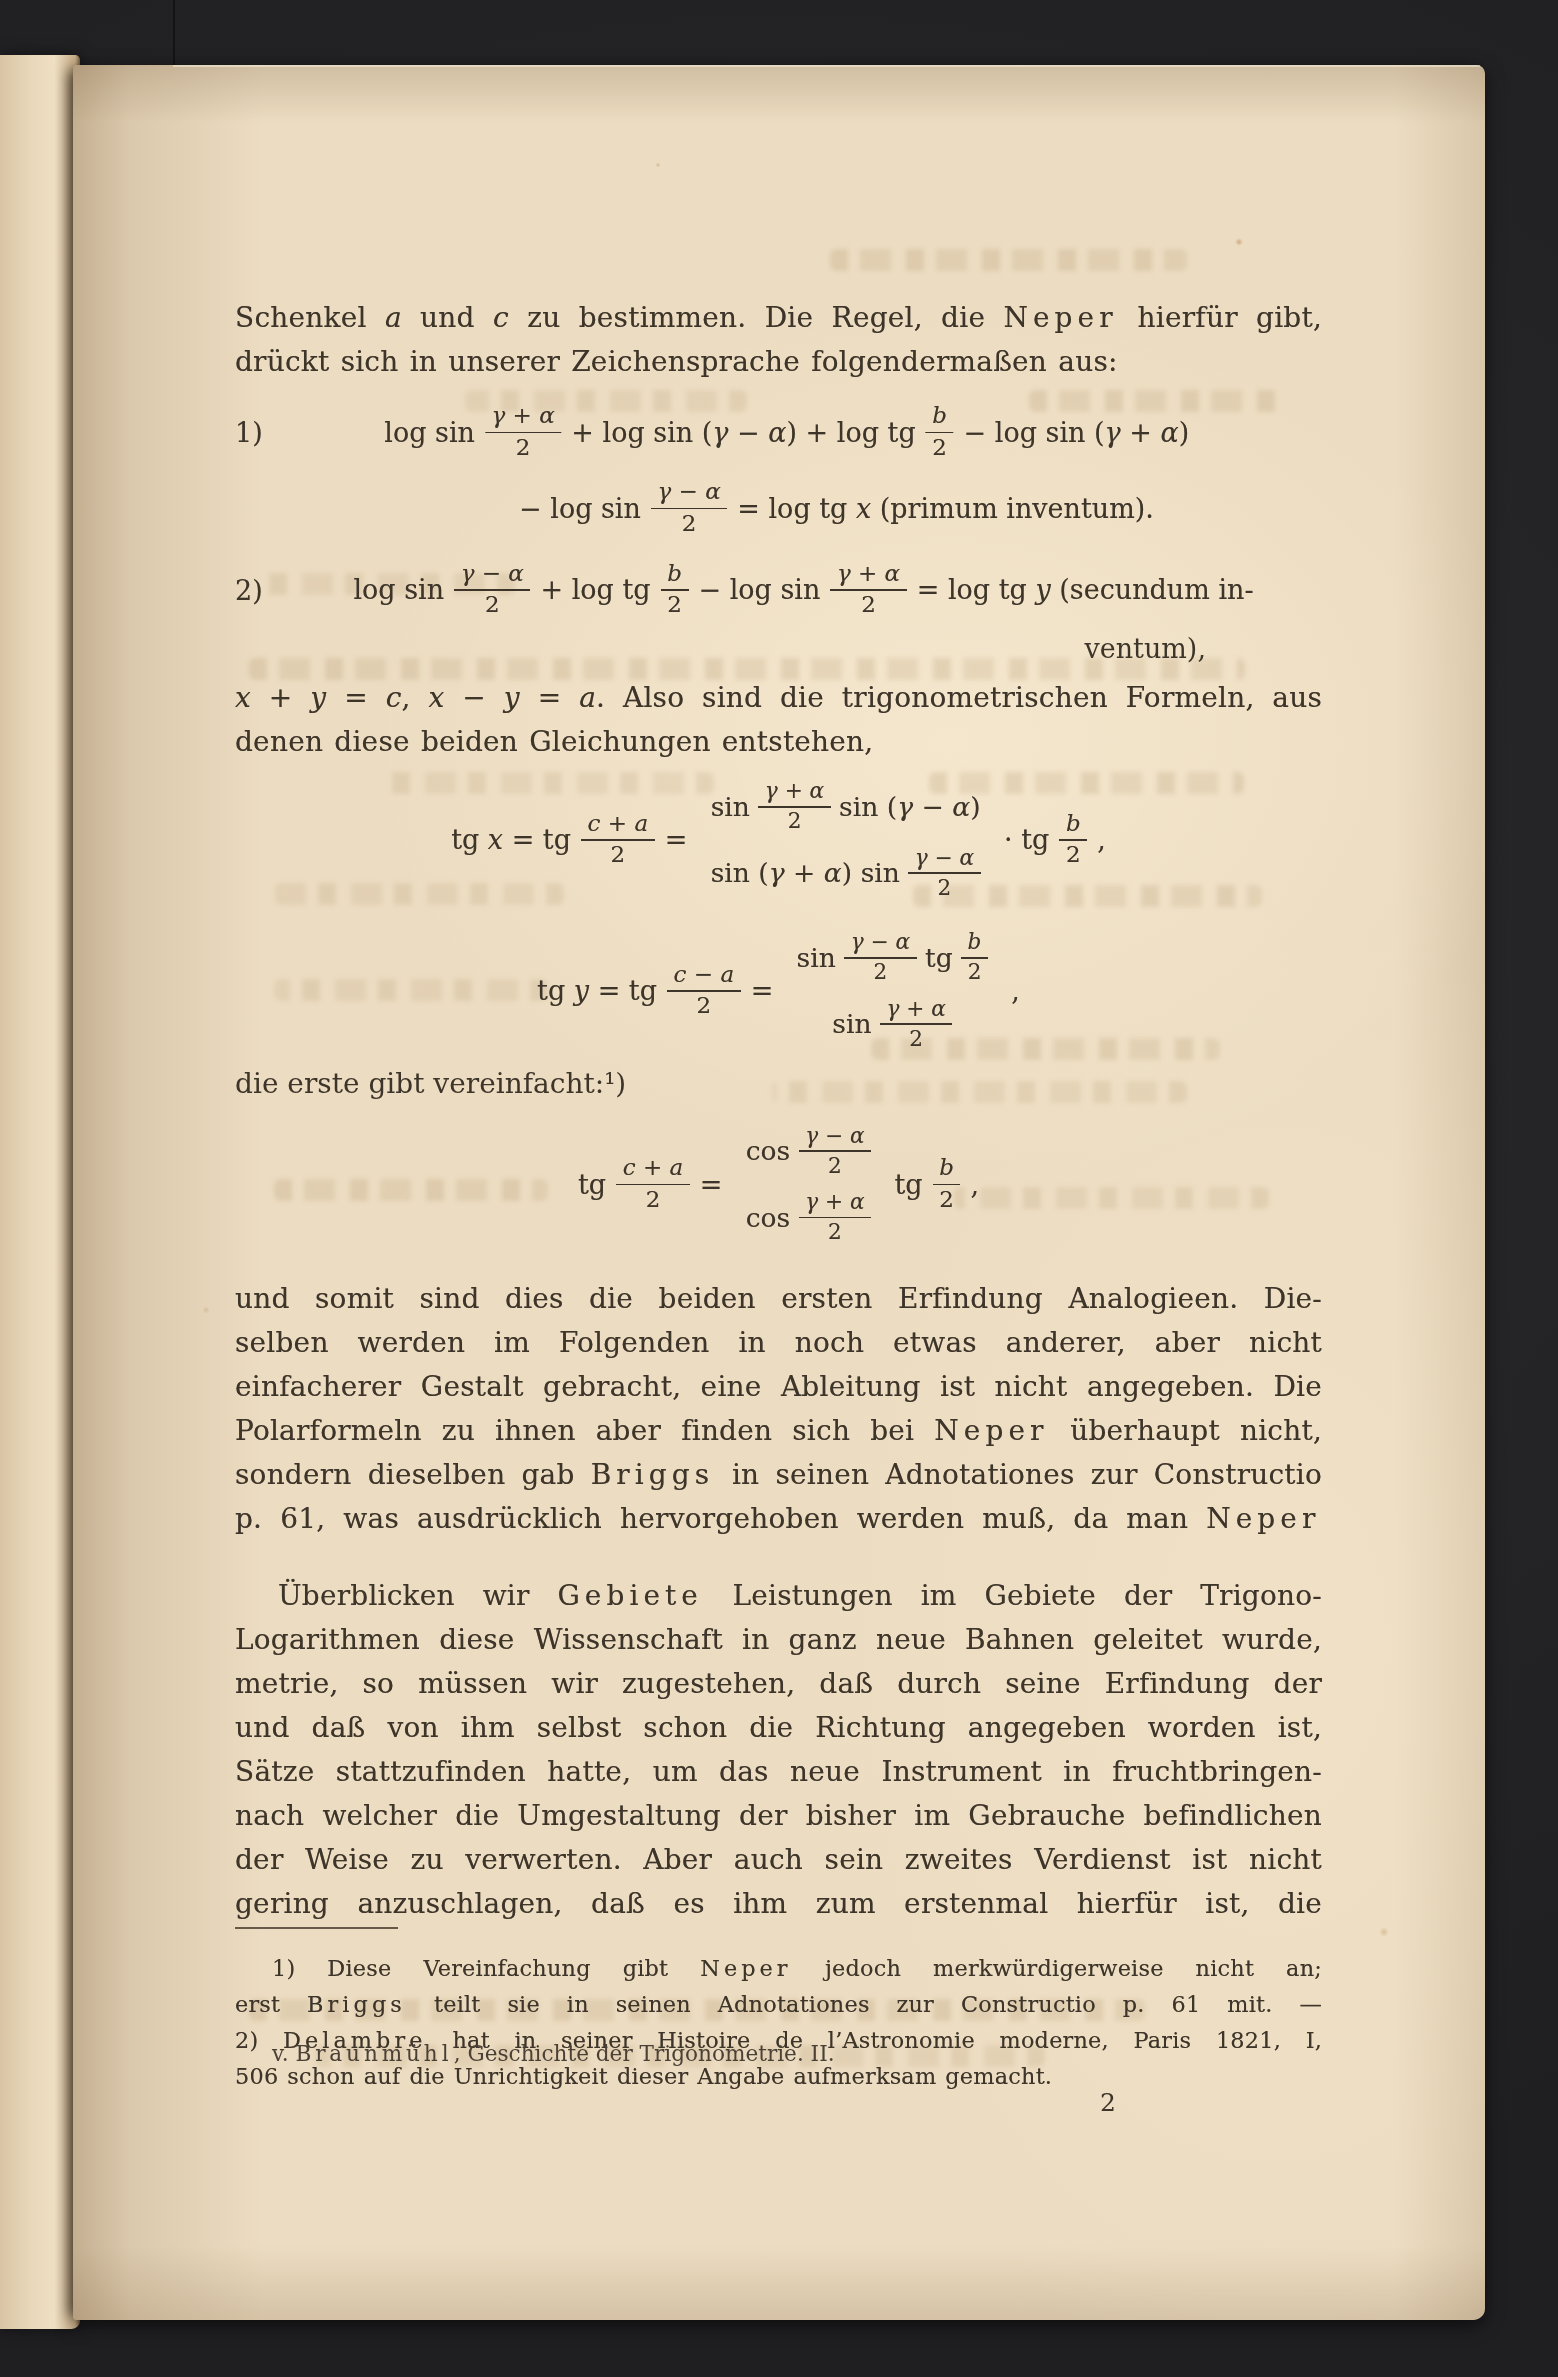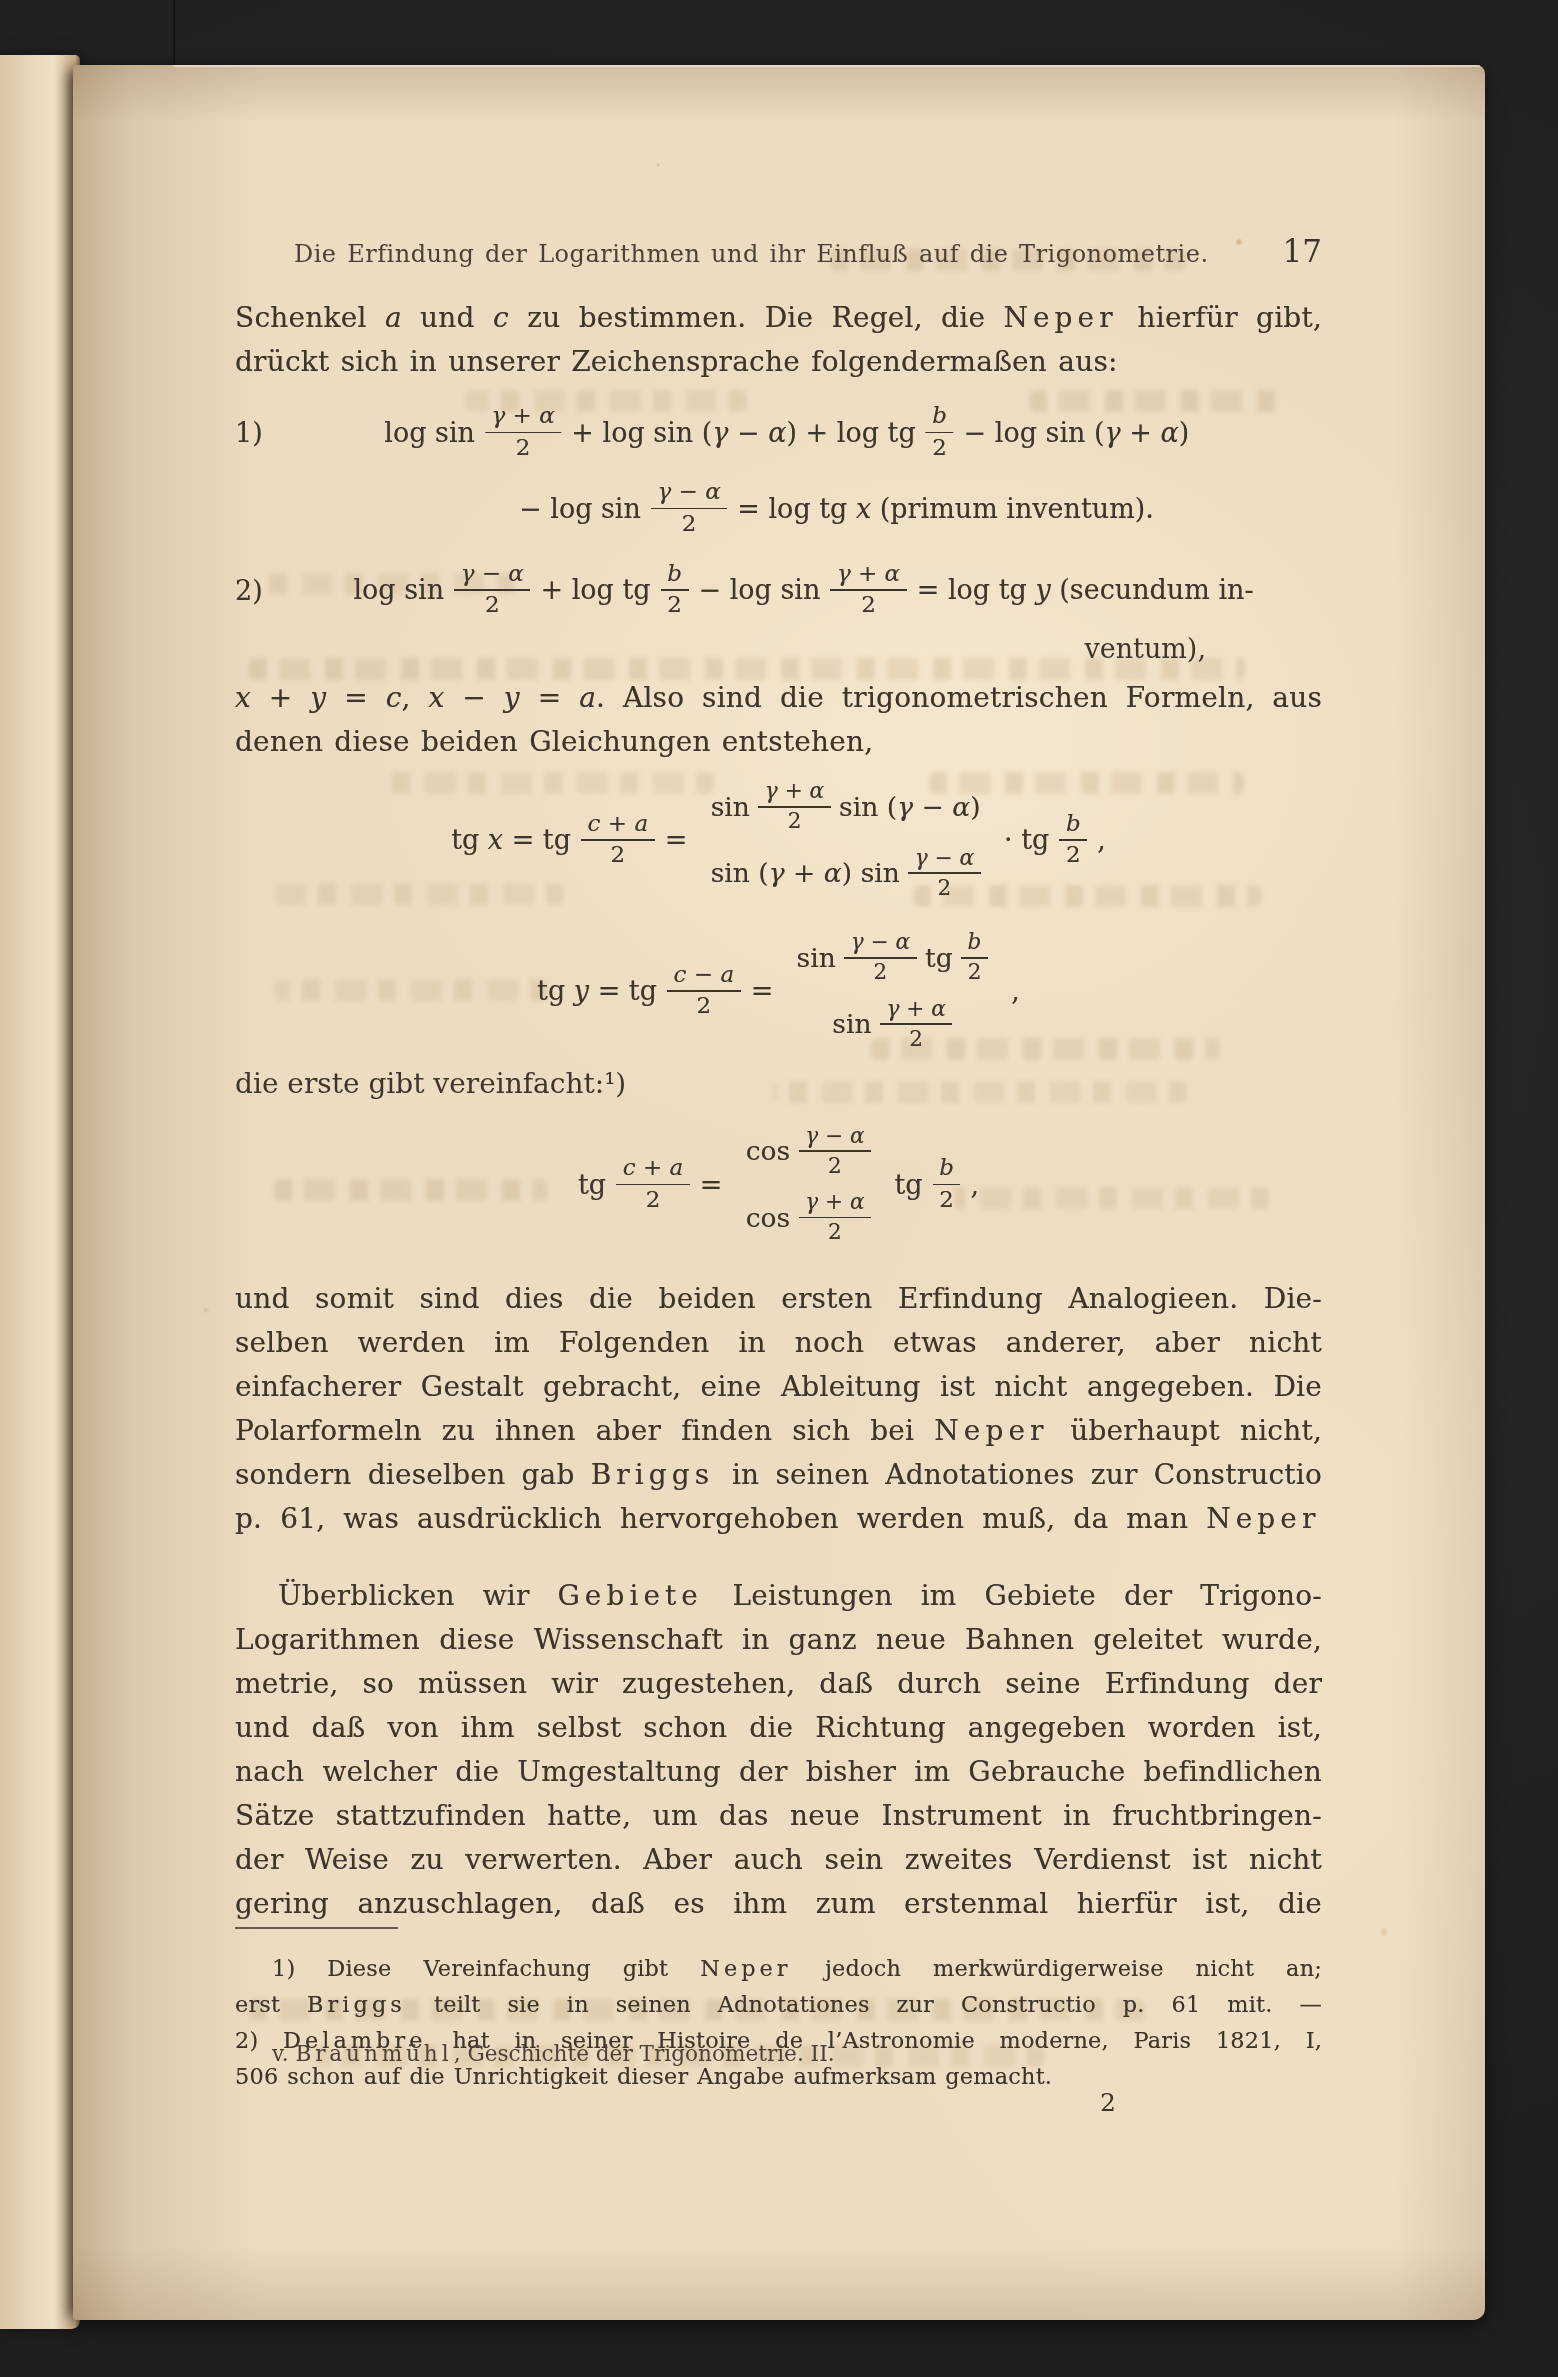--- a/index.html
+++ b/index.html
@@ -120,24 +120,20 @@
         <div class="ghost" style="left: 840px; top: 820px; width: 349px;"></div>
         <div class="ghost" style="left: 201px; top: 914px; width: 274px;"></div>
         <div class="ghost" style="left: 798px; top: 973px; width: 349px;"></div>
         <div class="ghost" style="left: 699px; top: 1016px; width: 415px;"></div>
         <div class="ghost" style="left: 201px; top: 1114px; width: 274px;"></div>
         <div class="ghost" style="left: 881px; top: 1122px; width: 315px;"></div>
         <div class="ghost" style="left: 176px; top: 1934px; width: 896px;"></div>
         <div class="ghost" style="left: 242px; top: 1980px; width: 730px;"></div>
       </div>
 
-    <div class="col header-row" style="top:168px;">
-      <div class="header-title">Die Erfindung der Logarithmen und ihr Einfluß auf die Trigonometrie.</div>
-      <div class="header-pagenum">17</div>
-    </div>
 
     <div class="col" style="top:231px;">
         <div class="tline j">Schenkel <i>a</i> und <i>c</i> zu bestimmen.  Die Regel, die <span class="sp">Neper</span> hierfür gibt,</div>
         <div class="tline">drückt sich in unserer Zeichensprache folgendermaßen aus:</div>
       </div>
 
     <div class="col formula-row" style="top:324px;height:86px;">
       <span class="formula-label">1)</span>
       <span style="display:flex;align-items:center;gap:10px;transform:translateX(8.3px);">
           <span class="ft">log sin</span>
@@ -323,22 +319,22 @@
         <div class="tline j">Polarformeln zu ihnen aber finden sich bei <span class="sp">Neper</span> überhaupt nicht,</div>
         <div class="tline j">sondern dieselben gab <span class="sp">Briggs</span> in seinen Adnotationes zur Constructio</div>
         <div class="tline j">p. 61, was ausdrücklich hervorgehoben werden muß, da man <span class="sp">Neper</span></div>
       </div>
 
     <div class="col" style="top:1509px;">
         <div class="tline j" style="text-indent: 43px;">Überblicken wir <span class="sp">Gebiete</span> Leistungen im Gebiete der Trigono-</div>
         <div class="tline j">Logarithmen diese Wissenschaft in ganz neue Bahnen geleitet wurde,</div>
         <div class="tline j">metrie, so müssen wir zugestehen, daß durch seine Erfindung der</div>
         <div class="tline j">und daß von ihm selbst schon die Richtung angegeben worden ist,</div>
+        <div class="tline j">Sätze stattzufinden hatte, um das neue Instrument in fruchtbringen-</div>
         <div class="tline j">nach welcher die Umgestaltung der bisher im Gebrauche befindlichen</div>
-        <div class="tline j">Sätze stattzufinden hatte, um das neue Instrument in fruchtbringen-</div>
         <div class="tline j">der Weise zu verwerten.  Aber auch sein zweites Verdienst ist nicht</div>
         <div class="tline j">gering anzuschlagen, daß es ihm zum erstenmal hierfür ist, die</div>
       </div>
 
     <div class="footnote-rule" style="left:162px;top:1862px;"></div>
 
     <div class="col" style="top:1885px;">
         <div class="tline fline j" style="text-indent: 37px;">1) Diese Vereinfachung gibt <span class="sp">Neper</span> jedoch merkwürdigerweise nicht an;</div>
         <div class="tline fline j">erst <span class="sp">Briggs</span> teilt sie in seinen Adnotationes zur Constructio p. 61 mit. —</div>
         <div class="tline fline j">2) <span class="sp">Delambre</span> hat in seiner Histoire de l’Astronomie moderne, Paris 1821, I,</div>

